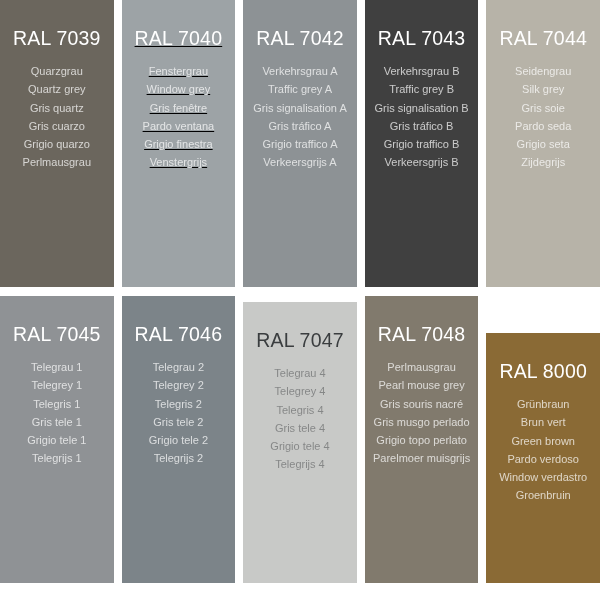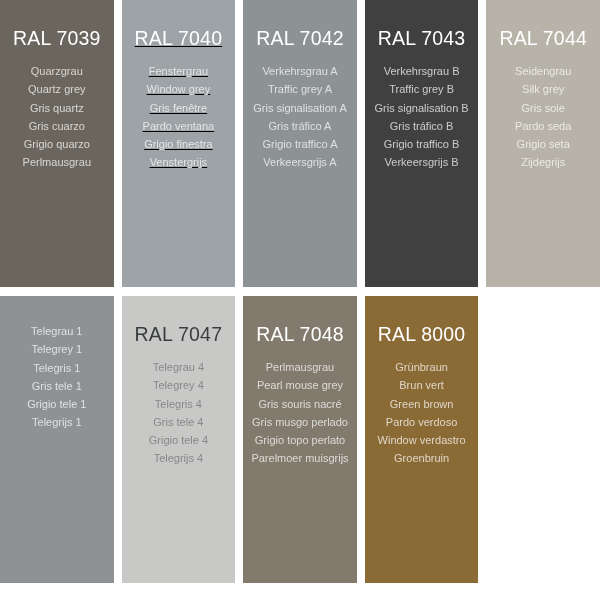--- a/index.html
+++ b/index.html
@@ -116,30 +116,42 @@
       <ul class="ral-names">
         <li class="ral-name">Seidengrau</li>
         <li class="ral-name">Silk grey</li>
         <li class="ral-name">Gris soie</li>
         <li class="ral-name">Pardo seda</li>
         <li class="ral-name">Grigio seta</li>
         <li class="ral-name">Zijdegrijs</li>
       </ul>
     </div>
     <div class="ral-card" style="background-color: rgb(143, 146, 149);">
+      <div class="ral-code">RAL 7045</div>
       <ul class="ral-names">
         <li class="ral-name">Telegrau 1</li>
         <li class="ral-name">Telegrey 1</li>
         <li class="ral-name">Telegris 1</li>
         <li class="ral-name">Gris tele 1</li>
         <li class="ral-name">Grigio tele 1</li>
         <li class="ral-name">Telegrijs 1</li>
       </ul>
     </div>
-    <div class="ral-card dark-text" style="background-color: rgb(200, 201, 199);">
+    <div class="ral-card" style="background-color: rgb(124, 132, 137);">
+      <div class="ral-code">RAL 7046</div>
+      <ul class="ral-names">
+        <li class="ral-name">Telegrau 2</li>
+        <li class="ral-name">Telegrey 2</li>
+        <li class="ral-name">Telegris 2</li>
+        <li class="ral-name">Gris tele 2</li>
+        <li class="ral-name">Grigio tele 2</li>
+        <li class="ral-name">Telegrijs 2</li>
+      </ul>
+    </div>
+    <div class="ral-card dark-text" style="background-color: rgb(200, 201, 199); margin-top: 6px;">
       <div class="ral-code">RAL 7047</div>
       <ul class="ral-names">
         <li class="ral-name">Telegrau 4</li>
         <li class="ral-name">Telegrey 4</li>
         <li class="ral-name">Telegris 4</li>
         <li class="ral-name">Gris tele 4</li>
         <li class="ral-name">Grigio tele 4</li>
         <li class="ral-name">Telegrijs 4</li>
       </ul>
     </div>
@@ -147,21 +159,21 @@
       <div class="ral-code">RAL 7048</div>
       <ul class="ral-names">
         <li class="ral-name">Perlmausgrau</li>
         <li class="ral-name">Pearl mouse grey</li>
         <li class="ral-name">Gris souris nacré</li>
         <li class="ral-name">Gris musgo perlado</li>
         <li class="ral-name">Grigio topo perlato</li>
         <li class="ral-name">Parelmoer muisgrijs</li>
       </ul>
     </div>
-    <div class="ral-card" style="background-color: rgb(138, 106, 53);">
+    <div class="ral-card" style="background-color: rgb(138, 106, 53); margin-top: 37px;">
       <div class="ral-code">RAL 8000</div>
       <ul class="ral-names">
         <li class="ral-name">Grünbraun</li>
         <li class="ral-name">Brun vert</li>
         <li class="ral-name">Green brown</li>
         <li class="ral-name">Pardo verdoso</li>
         <li class="ral-name">Window verdastro</li>
         <li class="ral-name">Groenbruin</li>
       </ul>
     </div>

